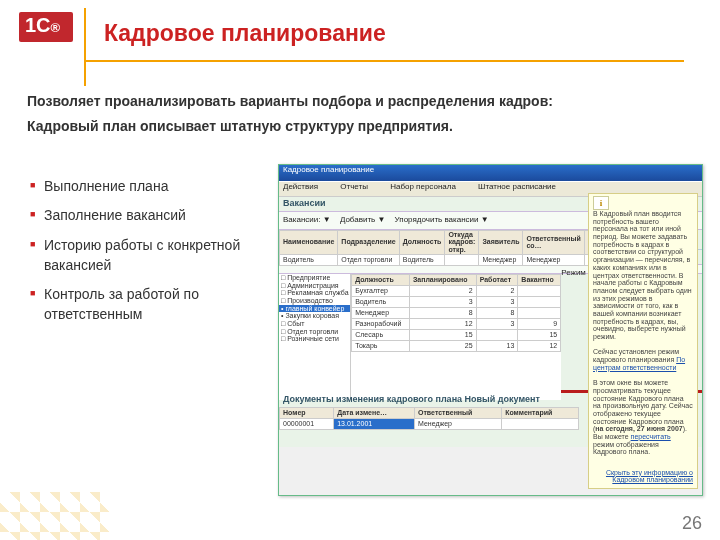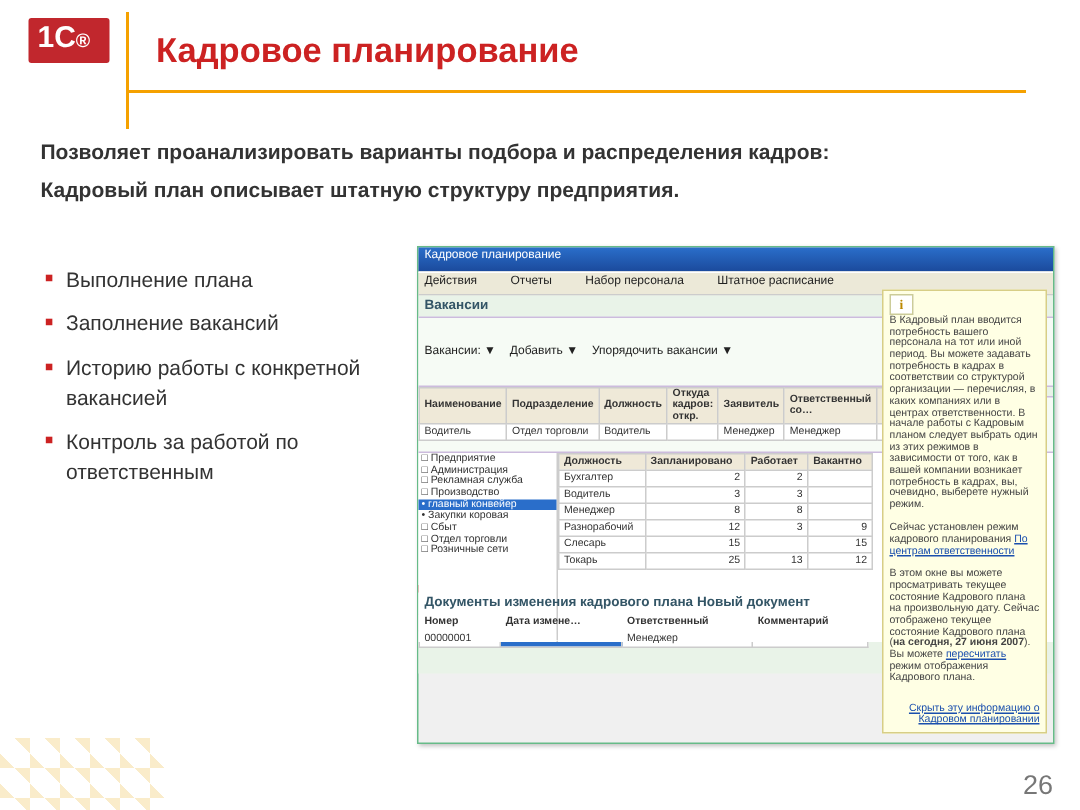--- a/index.html
+++ b/index.html
@@ -16,32 +16,32 @@
   .bullets{position:absolute;left:30px;top:176px;width:230px;font:14px/1.45 Arial;color:#333;list-style:none;padding:0;margin:0}
   .bullets li{position:relative;padding:0 0 9px 14px}
   .bullets li::before{content:"■";position:absolute;left:0;top:3px;font-size:9px;color:#c22}
   .shot{position:absolute;left:278px;top:164px;width:423px;height:330px;border:1px solid #6b8;background:#f0f0f0;box-shadow:1px 1px 3px rgba(0,0,0,.25);font:8px/1.1 Tahoma,Arial;color:#333}
   .titlebar{height:14px;background:linear-gradient(#2a6eca,#1b4a9c);color:#fff;padding:1px 4px;font-size:8px}
   .menubar,.toolbar{background:#ece9d8;height:12px;padding:1px 4px;font-size:8px;border-top:1px solid #fff;border-bottom:1px solid #ccc}
   .menubar span,.toolbar span{margin-right:20px;color:#222}
   .pane{background:#e9f3e8}
   .pane-head{font-weight:bold;color:#356;padding:2px 4px;font-size:9px}
   .pane .link-r{float:right;color:#1a4fad;text-decoration:underline;font-weight:normal;font-size:8px}
-  .vac-bar{padding:18px 4px;font-size:8px;background:#f6fbf5;border-top:1px solid #cbd;border-bottom:1px solid #cbd}
+  .vac-bar{padding:4px 4px;font-size:8px;background:#f6fbf5;border-top:1px solid #cbd;border-bottom:1px solid #cbd}
   .vac-bar span{margin-right:7px;color:#222}
   .tbl{border-collapse:collapse;width:100%;background:#fff;font-size:7px}
   .tbl th,.tbl td{border:1px solid #ccc;padding:0 3px;height:10px;text-align:left}
   .tbl th{background:#efe9d8}
   .tree{width:90px;vertical-align:top;font-size:7px}
   .tree div{padding:0 0 0 2px}
   .enterprise-row{display:flex;height:calc(100% - 14px)}
   .enterprise-left{width:92px;border-right:1px solid #ccc;background:#fff}
   .enterprise-right{flex:1;background:#fff}
   .enterprise{background:#e9f3e8;border-top:1px solid #bcd}
-  .doc-pane{background:#e9f3e8;border-top:5px solid #b91c1c}
+  .doc-pane{background:#e9f3e8;border-top:3px solid #b91c1c}
   .tip{position:absolute;right:4px;top:28px;width:110px;height:296px;background:#ffffe4;border:1px solid #d7ce86;font-size:7px;color:#444;padding:16px 4px 4px 4px;box-sizing:border-box}
   .tip .i{position:absolute;left:4px;top:2px;width:14px;height:12px;background:#fff;border:1px solid #cc9;text-align:center;font:bold 9px/12px Georgia;color:#b80}
   .tip a{color:#1a4fad;text-decoration:underline}
   .tip-bottom{position:absolute;bottom:4px;right:4px;text-align:right}
   .page-num{position:absolute;right:18px;bottom:8px;font:18px/1 Arial;color:#777}
   .decor{position:absolute;left:0;bottom:0;width:110px;height:48px;opacity:.35;background:
     linear-gradient(45deg,#f3c96a 25%,transparent 25%) 0 0/20px 20px,
     linear-gradient(45deg,transparent 75%,#f3c96a 75%) 0 0/20px 20px}
 </style>
 </head>

